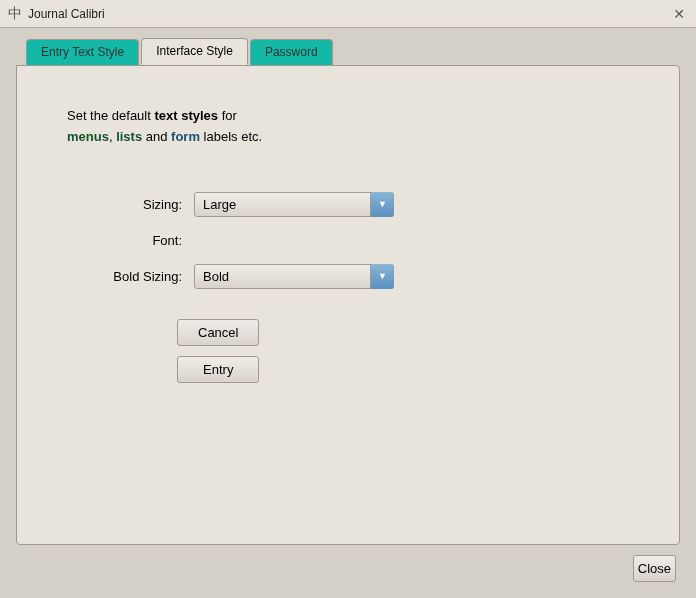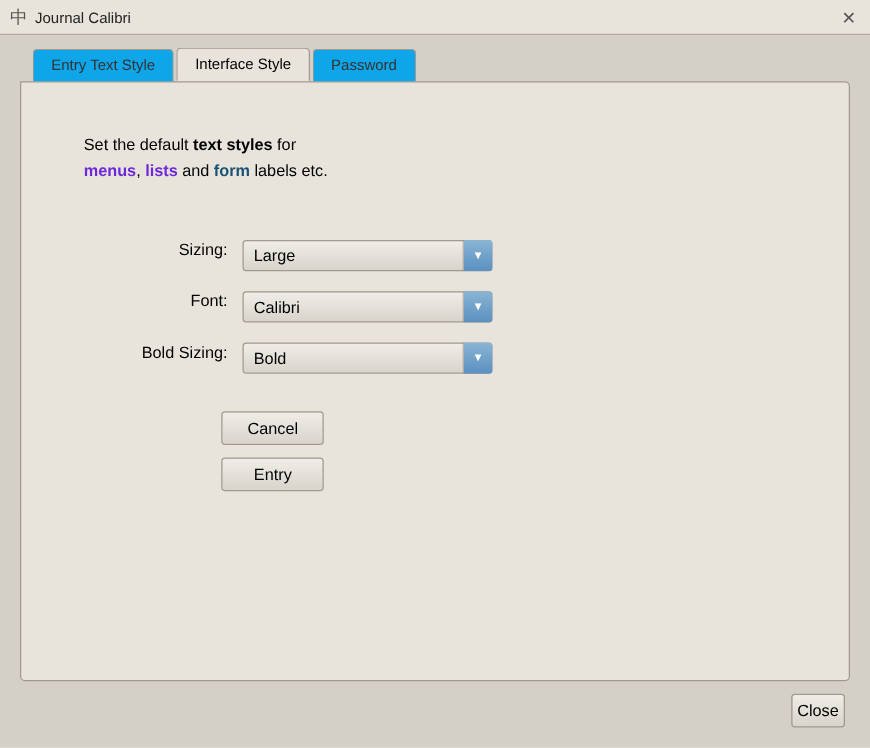--- a/index.html
+++ b/index.html
@@ -63,21 +63,21 @@
     .tab-bar {
       display: flex;
       align-items: flex-end;
       margin-bottom: 0;
       padding-left: 10px;
     }
     .tab {
       padding: 5px 14px 6px 14px;
       border: 1px solid #a0998e;
       border-bottom: none;
-      background: #0ea5e9;
+      background: #14b8a6;
       font-size: 12px;
       cursor: pointer;
       border-radius: 4px 4px 0 0;
       color: #333;
       margin-right: 2px;
       position: relative;
       bottom: 0;
     }
     .tab.active {
       background: #e8e4dc;
@@ -105,38 +105,39 @@
       color: #000;
       line-height: 1.6;
       margin-bottom: 44px;
       margin-top: 10px;
       margin-left: 10px;
     }
     .description-text span.bold {
       font-weight: bold;
     }
     .description-text span.orange {
-      color: #6d28d9;
+      color: #14532d;
       font-weight: bold;
     }
     .description-text span.blue {
       color: #1a5276;
       font-weight: bold;
     }
 
     
     .form-fields {
       width: 100%;
       display: flex;
       flex-direction: column;
       gap: 16px;
       padding-left: 40px;
     }
     .form-row {
       display: flex;
+      align-items: center;
       gap: 12px;
     }
     .form-label {
       width: 85px;
       text-align: right;
       font-size: 13px;
       color: #000;
     }
     .form-select-wrapper {
       position: relative;
@@ -246,30 +247,20 @@
             <option>Medium</option>
             <option selected="">Large</option>
             <option>Extra Large</option>
           </select>
           <div class="select-arrow"></div>
         </div>
       </div>
 
       <div class="form-row">
         <label class="form-label">Font:</label>
-        <div class="form-select-wrapper">
-          <select class="form-select">
-            <option>Arial</option>
-            <option selected="">Calibri</option>
-            <option>Georgia</option>
-            <option>Times New Roman</option>
-            <option>Verdana</option>
-          </select>
-          <div class="select-arrow"></div>
-        </div>
       </div>
 
       <div class="form-row">
         <label class="form-label">Bold Sizing:</label>
         <div class="form-select-wrapper">
           <select class="form-select">
             <option>None</option>
             <option selected="">Bold</option>
             <option>Italic</option>
             <option>Bold Italic</option>

